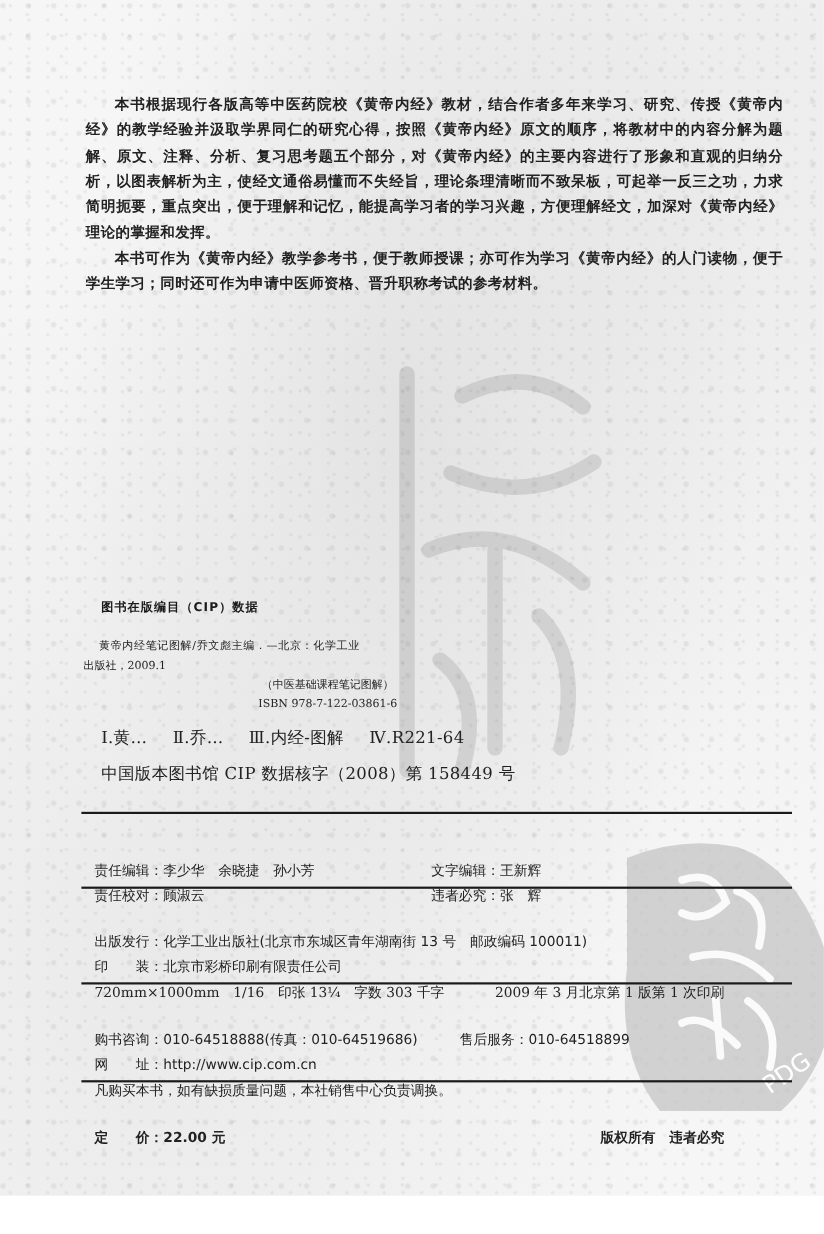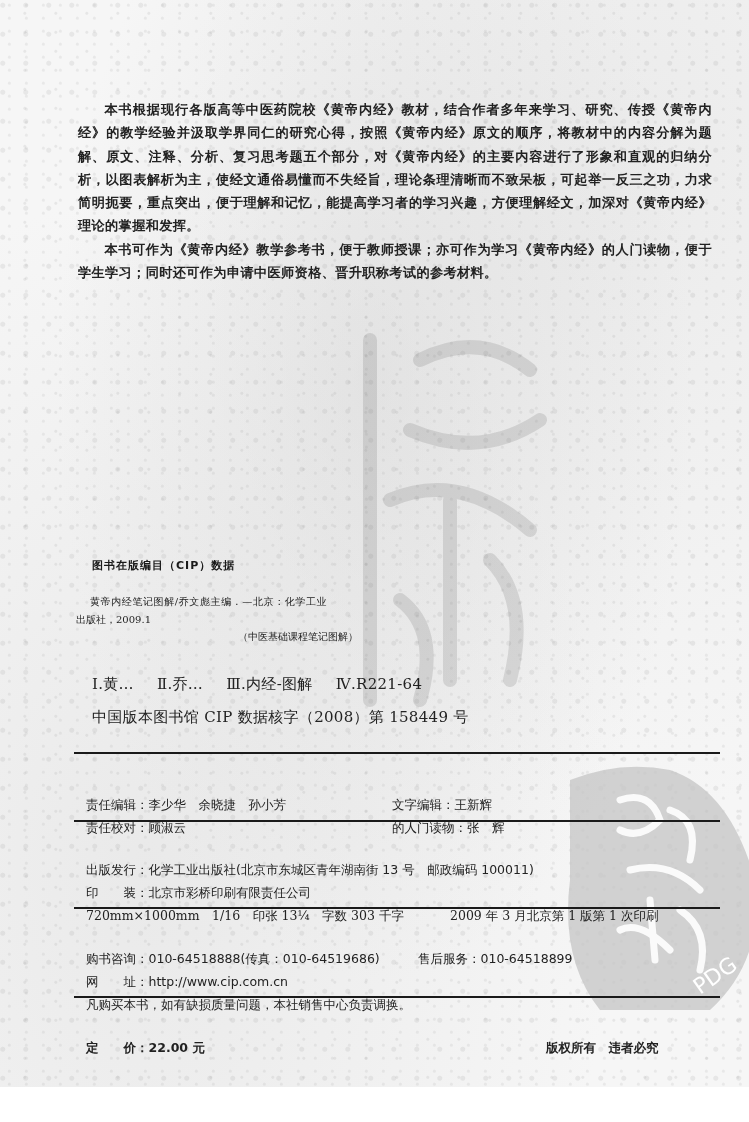--- a/index.html
+++ b/index.html
@@ -22,21 +22,21 @@
       background-size: 23px 29px, 17px 13px, 31px 19px, 100% 100%, 100% 100%, 100% 100%;
     }
     .seal-bg {
       position: absolute; left: 330px; top: 300px; width: 240px; height: 430px;
       opacity: 0.16; pointer-events: none;
     }
     .pdg-mark {
       position: absolute; left: 560px; top: 760px; width: 200px; height: 260px;
       pointer-events: none;
     }
-    .content { position: absolute; left: 0; top: 18px; width: 749px; height: 970px; }
+    .content { position: absolute; left: 0; top: 4px; width: 749px; height: 970px; }
     .intro {
       position: absolute; left: 78px; top: 80px; width: 634px;
       font-size: 13.2px; line-height: 23.3px; font-weight: bold;
       font-family: "DejaVu Sans", "Liberation Sans", sans-serif;
       letter-spacing: 0.35px; text-align: justify; color: #222;
     }
     .intro p { margin: 0; text-indent: 2em; }
     .cip-title {
       position: absolute; left: 92px; top: 540px;
       font-family: "DejaVu Sans", "Liberation Sans", sans-serif;
@@ -103,37 +103,38 @@
     <p>本书根据现行各版高等中医药院校《黄帝内经》教材，结合作者多年来学习、研究、传授《黄帝内经》的教学经验并汲取学界同仁的研究心得，按照《黄帝内经》原文的顺序，将教材中的内容分解为题解、原文、注释、分析、复习思考题五个部分，对《黄帝内经》的主要内容进行了形象和直观的归纳分析，以图表解析为主，使经文通俗易懂而不失经旨，理论条理清晰而不致呆板，可起举一反三之功，力求简明扼要，重点突出，便于理解和记忆，能提高学习者的学习兴趣，方便理解经文，加深对《黄帝内经》理论的掌握和发挥。</p>
     <p>本书可作为《黄帝内经》教学参考书，便于教师授课；亦可作为学习《黄帝内经》的人门读物，便于学生学习；同时还可作为申请中医师资格、晋升职称考试的参考材料。</p>
   </div>
 
   <div class="cip-title">图书在版编目（CIP）数据</div>
 
   <div class="cip-block">
     <div class="l1">黄帝内经笔记图解/乔文彪主编．—北京：化学工业</div>
     <div class="l2">出版社，2009.1</div>
     <div class="l3">（中医基础课程笔记图解）</div>
+    <div class="l4">ISBN 978-7-122-03861-6</div>
   </div>
 
   <div class="cip-class">
     <span>Ⅰ.黄…</span>
     <span>Ⅱ.乔…</span>
     <span>Ⅲ.内经-图解</span>
     <span>Ⅳ.R221-64</span>
   </div>
 
   <div class="cip-num">中国版本图书馆 CIP 数据核字（2008）第 158449 号</div>
 
   <div class="rule" style="top:734px;"></div>
 
   <div class="small" style="left:86px; top:751px;">责任编辑：李少华　余晓捷　孙小芳</div>
   <div class="small" style="left:392px; top:751px;">文字编辑：王新辉</div>
   <div class="small" style="left:86px; top:774px;">责任校对：顾淑云</div>
-  <div class="small" style="left:392px; top:774px;">的人门读物：张　辉</div>
+  <div class="small" style="left:392px; top:774px;">违者必究：张　辉</div>
 
   <div class="rule" style="top:802px;"></div>
 
   <div class="small" style="left:86px; top:816px;">出版发行：化学工业出版社(北京市东城区青年湖南街 13 号　邮政编码 100011)</div>
   <div class="small" style="left:86px; top:839px;">印　　装：北京市彩桥印刷有限责任公司</div>
   <div class="small serif" style="left:86px; top:862px;">720mm×1000mm　1/16　印张 13¼　字数 303 千字</div>
   <div class="small serif" style="left:450px; top:862px;">2009 年 3 月北京第 1 版第 1 次印刷</div>
 
   <div class="rule" style="top:889px;"></div>
 

